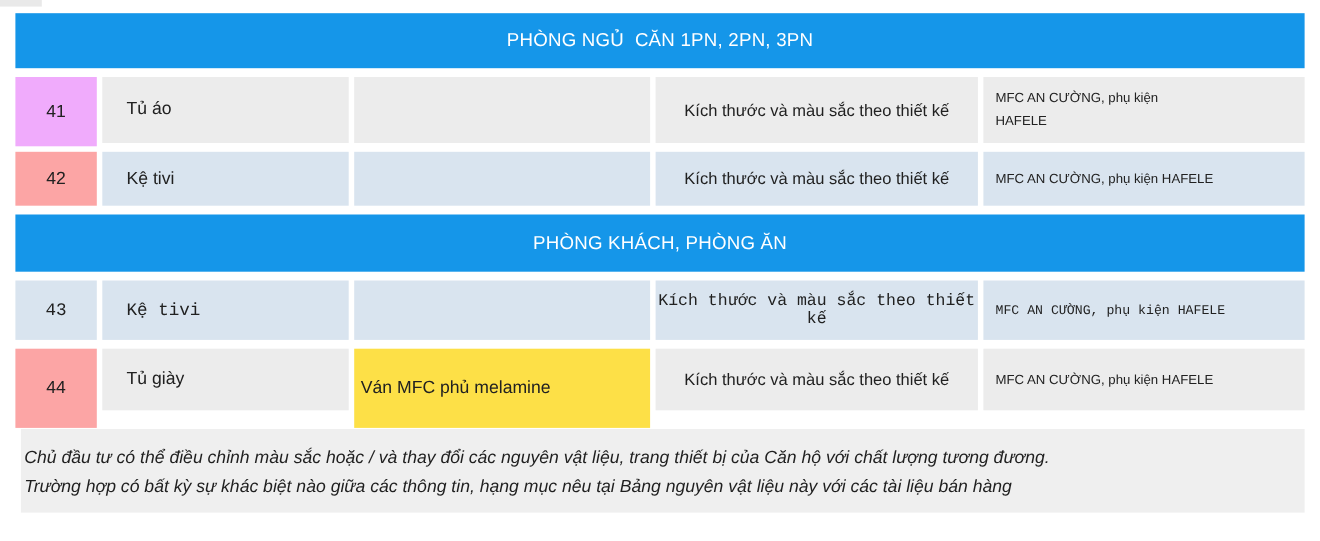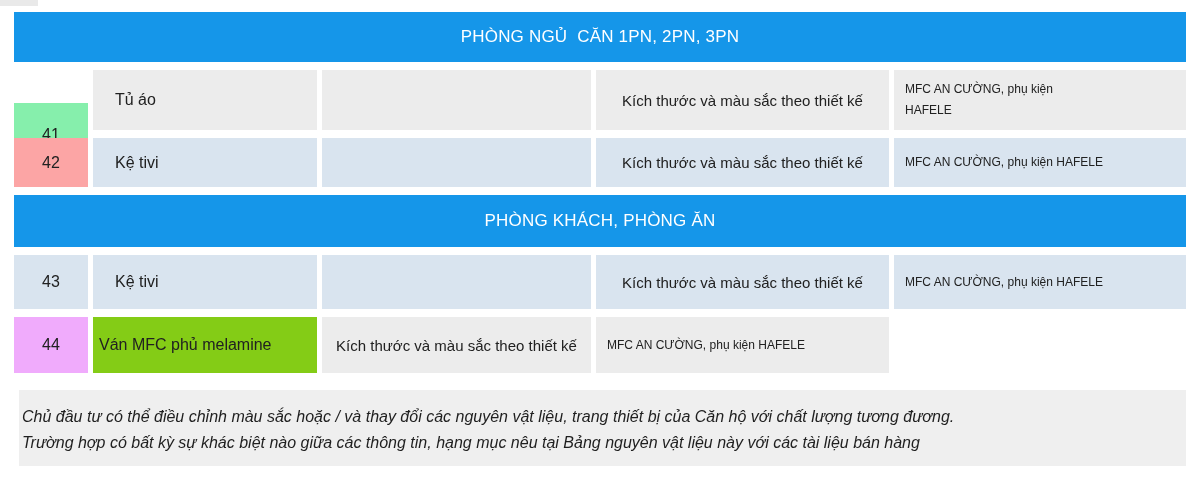--- a/index.html
+++ b/index.html
@@ -76,45 +76,46 @@
   }
 </style>
 </head>
 <body>
 
 <div class="sheet">
   <div class="edge-fragment"></div>
   <div class="table-wrap" id="table-root">
       <div class="section-header first" style="background: rgb(21, 150, 233); color: rgb(255, 255, 255);">PHÒNG NGỦ  CĂN 1PN, 2PN, 3PN</div>
       <div class="t-row" style="height: 60px;">
-        <div class="cell c-no" style="background: #86efac; height: 63px; margin-top: 33px;">41</div>
+        <div class="cell c-no" style="background: #f0abfc; height: 63px;">41</div>
         <div class="cell c-item" style="background: rgb(236, 236, 236); height: 60px;">Tủ áo</div>
         <div class="cell c-mat" style="background: rgb(236, 236, 236); height: 60px;"></div>
         <div class="cell c-size" style="background: rgb(236, 236, 236); height: 60px;">Kích thước và màu sắc theo thiết kế</div>
         <div class="cell c-brand" style="background: rgb(236, 236, 236); height: 60px;">MFC AN CƯỜNG, phụ kiện
 HAFELE</div>
       </div>
       <div class="t-row" style="height: 49px;">
         <div class="cell c-no" style="background: #fca5a5; height: 49px;">42</div>
         <div class="cell c-item" style="background: rgb(217, 228, 239); height: 49px;">Kệ tivi</div>
         <div class="cell c-mat" style="background: rgb(217, 228, 239); height: 49px;"></div>
         <div class="cell c-size" style="background: rgb(217, 228, 239); height: 49px;">Kích thước và màu sắc theo thiết kế</div>
         <div class="cell c-brand" style="background: rgb(217, 228, 239); height: 49px;">MFC AN CƯỜNG, phụ kiện HAFELE</div>
       </div>
       <div class="section-header later" style="background: rgb(21, 150, 233); color: rgb(255, 255, 255);">PHÒNG KHÁCH, PHÒNG ĂN</div>
-      <div class="t-row" style="height: 54px;">
+      <div class="t-row" style="height: 54px; font-family: Liberation Mono, monospace;">
         <div class="cell c-no" style="background: rgb(217, 228, 239); height: 54px;">43</div>
         <div class="cell c-item" style="background: rgb(217, 228, 239); height: 54px;">Kệ tivi</div>
         <div class="cell c-mat" style="background: rgb(217, 228, 239); height: 54px;"></div>
         <div class="cell c-size" style="background: rgb(217, 228, 239); height: 54px;">Kích thước và màu sắc theo thiết kế</div>
         <div class="cell c-brand" style="background: rgb(217, 228, 239); height: 54px;">MFC AN CƯỜNG, phụ kiện HAFELE</div>
       </div>
       <div class="t-row" style="height: 56px;">
-        <div class="cell c-no" style="background: #f0abfc; height: 56px;">44</div>
-        <div class="cell c-mat" style="background: #84cc16; height: 56px;">Ván MFC phủ melamine</div>
+        <div class="cell c-no" style="background: #fca5a5; height: 72px;">44</div>
+        <div class="cell c-item" style="background: rgb(236, 236, 236); height: 56px;">Tủ giày</div>
+        <div class="cell c-mat" style="background: #fde047; height: 72px;">Ván MFC phủ melamine</div>
         <div class="cell c-size" style="background: rgb(236, 236, 236); height: 56px;">Kích thước và màu sắc theo thiết kế</div>
         <div class="cell c-brand" style="background: rgb(236, 236, 236); height: 56px;">MFC AN CƯỜNG, phụ kiện HAFELE</div>
       </div>
     </div>
   <div class="notes" id="notes-root" style="background: rgb(239, 239, 239);">
       <div class="note-line">Chủ đầu tư có thể điều chỉnh màu sắc hoặc / và thay đổi các nguyên vật liệu, trang thiết bị của Căn hộ với chất lượng tương đương.</div>
       <div class="note-line">Trường hợp có bất kỳ sự khác biệt nào giữa các thông tin, hạng mục nêu tại Bảng nguyên vật liệu này với các tài liệu bán hàng</div>
     </div>
 </div>
 

